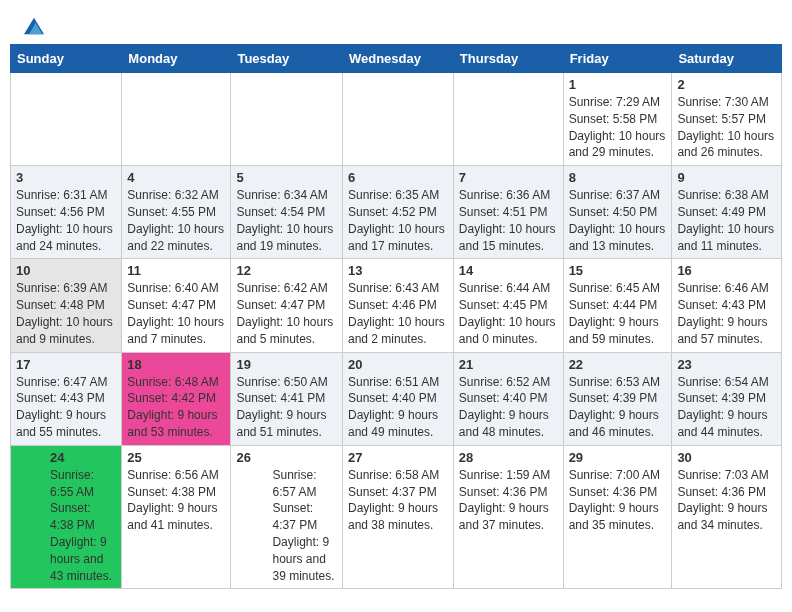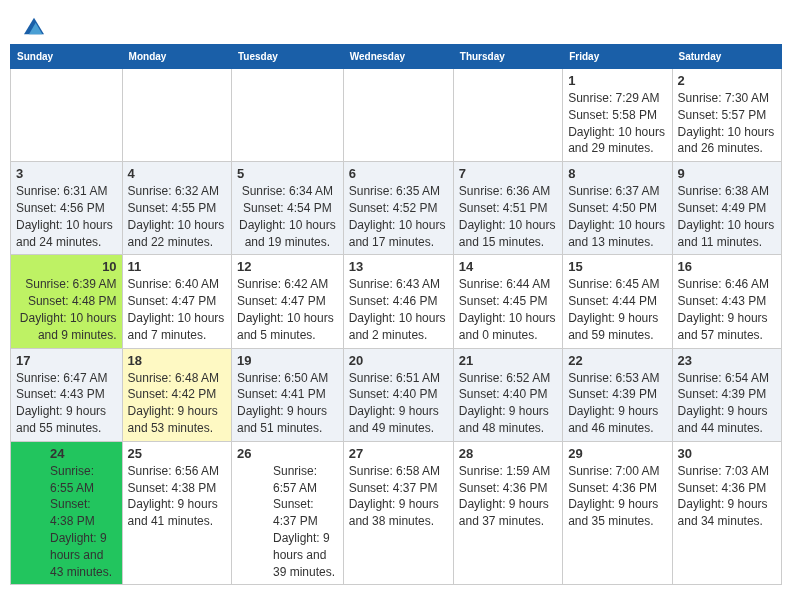--- a/index.html
+++ b/index.html
@@ -58,21 +58,21 @@
       border-collapse: collapse;
       margin: 0 0 0 0;
       padding: 0 10px;
     }
     .calendar-wrapper {
       padding: 0 10px 10px 10px;
     }
     .calendar th {
       background: #1a5fa8;
       color: #fff;
-      font-size: 10px;
+      font-size: 13px;
       font-weight: bold;
       padding: 6px 6px;
       text-align: left;
       border: 1px solid #1a5fa8;
     }
     .calendar td {
       vertical-align: top;
       border: 1px solid #ccc;
       padding: 4px 5px;
       font-size: 10.5px;
@@ -164,21 +164,21 @@
 Daylight: 10 hours and 24 minutes.</div>
           </td>
           <td style="background: rgb(238, 242, 247);">
             <span class="day-number">4</span>
             <div class="day-info" style="white-space: pre-line;">Sunrise: 6:32 AM
 Sunset: 4:55 PM
 Daylight: 10 hours and 22 minutes.</div>
           </td>
           <td style="background: rgb(238, 242, 247);">
             <span class="day-number">5</span>
-            <div class="day-info" style="white-space: pre-line; text-align: center;">Sunrise: 6:34 AM
+            <div class="day-info" style="white-space: pre-line;">Sunrise: 6:34 AM
 Sunset: 4:54 PM
 Daylight: 10 hours and 19 minutes.</div>
           </td>
           <td style="background: rgb(238, 242, 247);">
             <span class="day-number">6</span>
             <div class="day-info" style="white-space: pre-line;">Sunrise: 6:35 AM
 Sunset: 4:52 PM
 Daylight: 10 hours and 17 minutes.</div>
           </td>
           <td style="background: rgb(238, 242, 247);">
@@ -194,21 +194,21 @@
 Daylight: 10 hours and 13 minutes.</div>
           </td>
           <td style="background: rgb(238, 242, 247);">
             <span class="day-number">9</span>
             <div class="day-info" style="white-space: pre-line;">Sunrise: 6:38 AM
 Sunset: 4:49 PM
 Daylight: 10 hours and 11 minutes.</div>
           </td>
         </tr>
         <tr>
-          <td style="background: #bef264; text-align: right;">
+          <td style="background: #e5e5e5;">
             <span class="day-number">10</span>
             <div class="day-info" style="white-space: pre-line;">Sunrise: 6:39 AM
 Sunset: 4:48 PM
 Daylight: 10 hours and 9 minutes.</div>
           </td>
           <td style="background: rgb(255, 255, 255);">
             <span class="day-number">11</span>
             <div class="day-info" style="white-space: pre-line;">Sunrise: 6:40 AM
 Sunset: 4:47 PM
 Daylight: 10 hours and 7 minutes.</div>
@@ -244,21 +244,21 @@
 Daylight: 9 hours and 57 minutes.</div>
           </td>
         </tr>
         <tr>
           <td style="background: rgb(238, 242, 247);">
             <span class="day-number">17</span>
             <div class="day-info" style="white-space: pre-line;">Sunrise: 6:47 AM
 Sunset: 4:43 PM
 Daylight: 9 hours and 55 minutes.</div>
           </td>
-          <td style="background: #fef9c3;">
+          <td style="background: #ec4899;">
             <span class="day-number">18</span>
             <div class="day-info" style="white-space: pre-line;">Sunrise: 6:48 AM
 Sunset: 4:42 PM
 Daylight: 9 hours and 53 minutes.</div>
           </td>
           <td style="background: rgb(238, 242, 247);">
             <span class="day-number">19</span>
             <div class="day-info" style="white-space: pre-line;">Sunrise: 6:50 AM
 Sunset: 4:41 PM
 Daylight: 9 hours and 51 minutes.</div>

